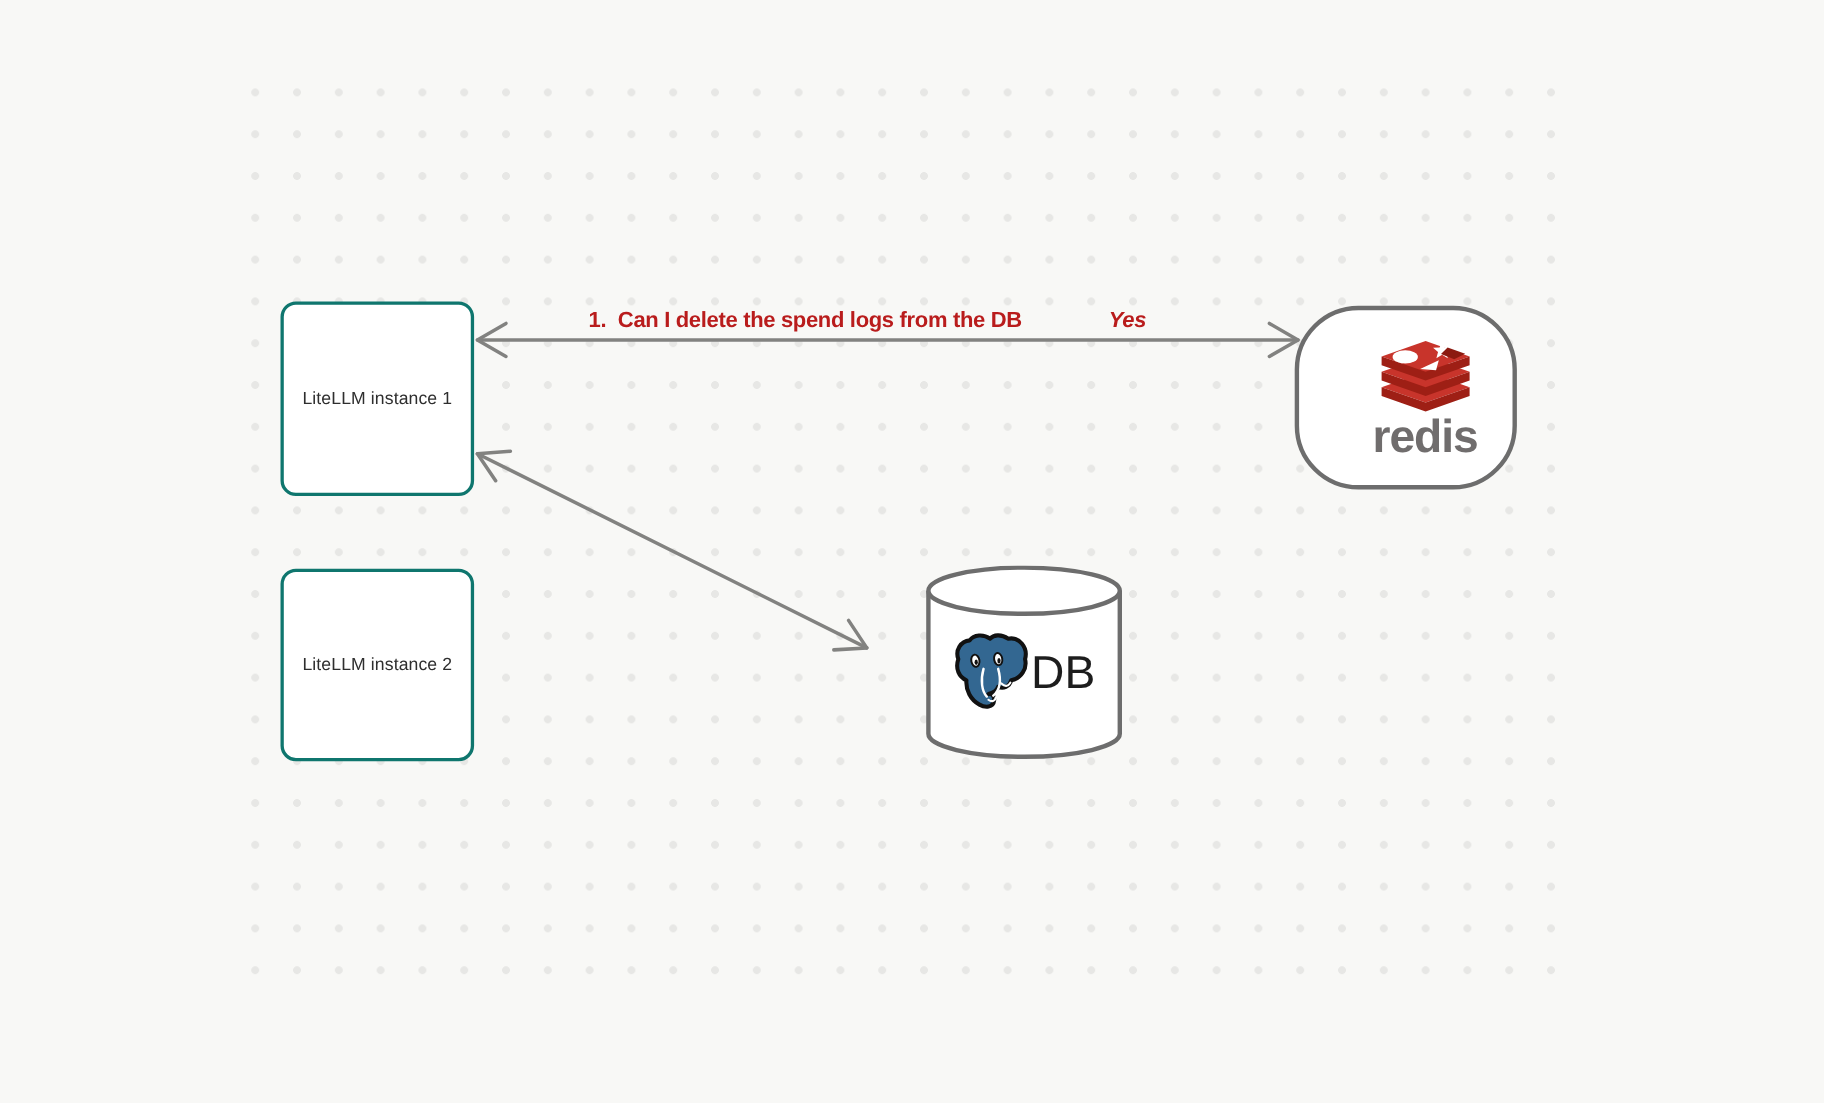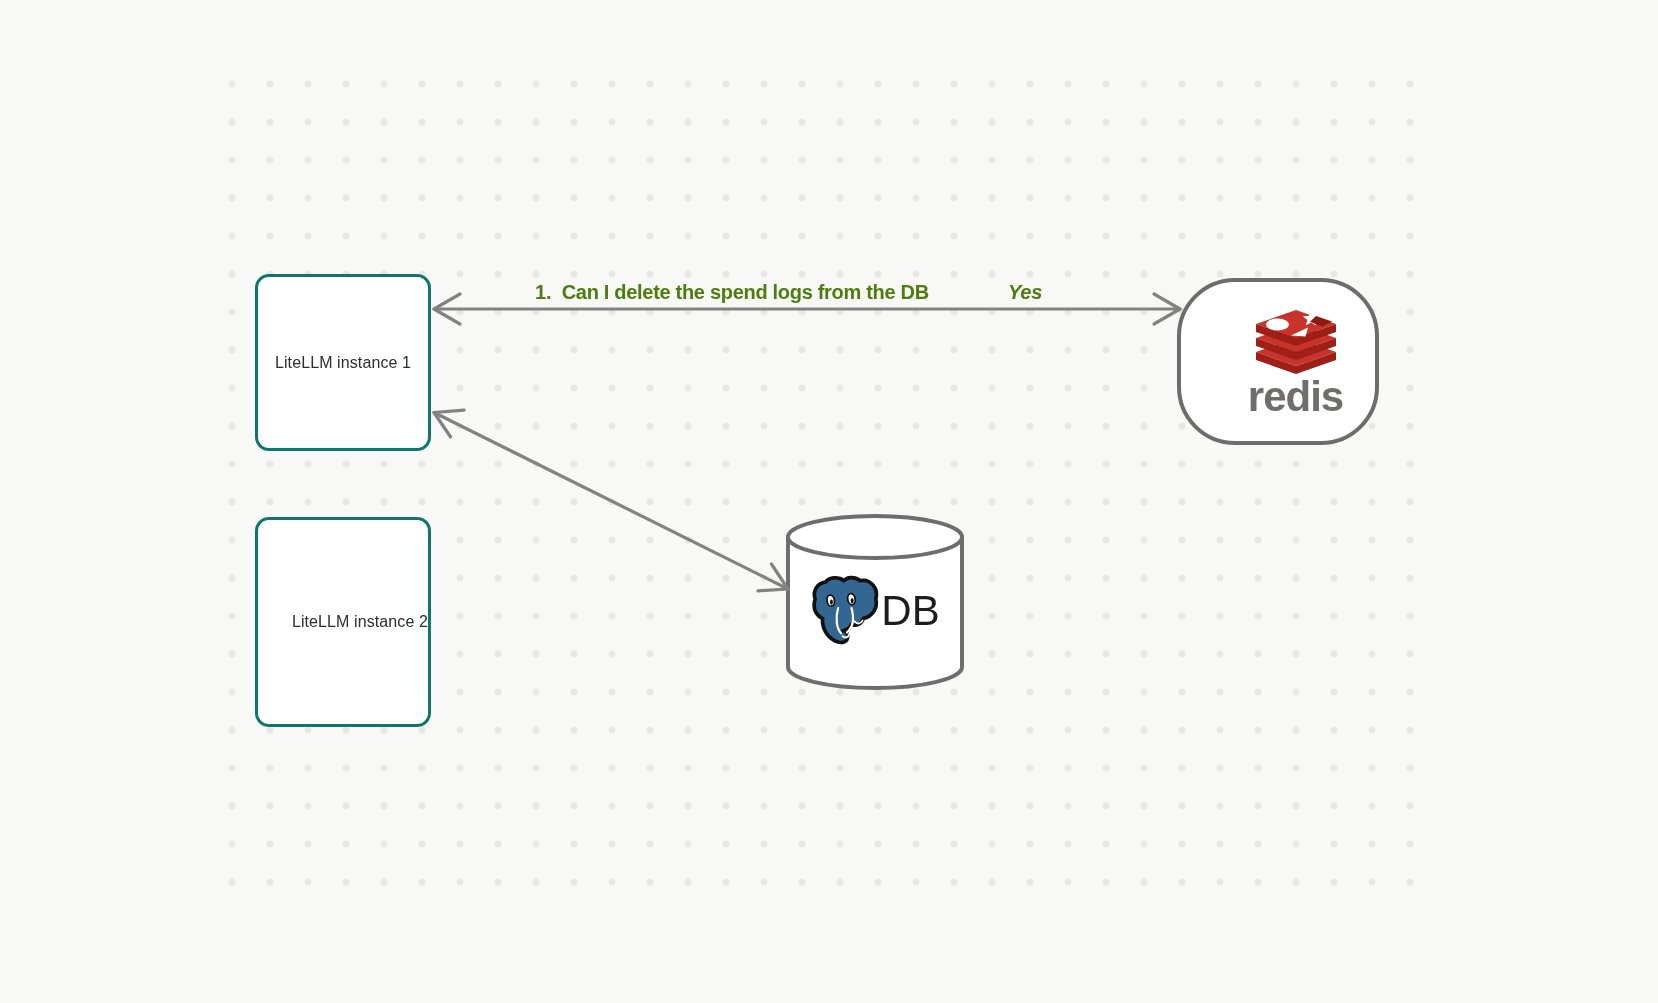--- a/index.html
+++ b/index.html
@@ -29,21 +29,21 @@
     box-sizing: border-box;
     display: flex; align-items: center; justify-content: center;
   }
   .node-box .box-label {
     font-size: 16px;
     color: #2e2e2e;
     text-align: center;
     letter-spacing: 0.1px;
   }
   #box1 { left: 255px; top: 274px; }
-  #box2 { left: 255px; top: 517px; height: 210px; justify-content: flex-end; }
+  #box2 { left: 255px; top: 517px; height: 175px; }
   #box3 { left: 255px; top: 756px; height: 175px; }
 
   .redis-node {
     position: absolute;
     left: 1177px; top: 278px;
     width: 202px; height: 167px;
     background: #ffffff;
     border: 4px solid #6d6d6d;
     border-radius: 58px;
     box-sizing: border-box;
@@ -54,40 +54,40 @@
   }
   .redis-wordmark {
     font-size: 42px;
     font-weight: 700;
     letter-spacing: -1px;
     color: #706d6d;
     line-height: 1;
     margin-top: 1px;
   }
 
-  .db-node { position: absolute; left: 784px; top: 514px; width: 182px; height: 178px; }
+  .db-node { position: absolute; left: 840px; top: 514px; width: 182px; height: 178px; }
   .db-content {
     position: absolute; left: 0; top: 23px; width: 182px; height: 148px;
     display: flex; align-items: center; justify-content: center;
   }
   .db-label {
     font-size: 42px;
     color: #1d1d1d;
     line-height: 1;
     margin-left: -3px;
   }
 
   .edges-svg { position: absolute; left: 0; top: 0; }
 
   .edge-label {
     position: absolute;
     transform: translate(-50%, -50%);
     font-size: 20px;
     font-weight: 700;
-    color: #4d7c0f;
+    color: #b91c1c;
     letter-spacing: -0.3px;
     white-space: pre;
   }
 </style>
 </head>
 <body>
 
 <div class="canvas">
   <div class="dot-grid"></div>
 

